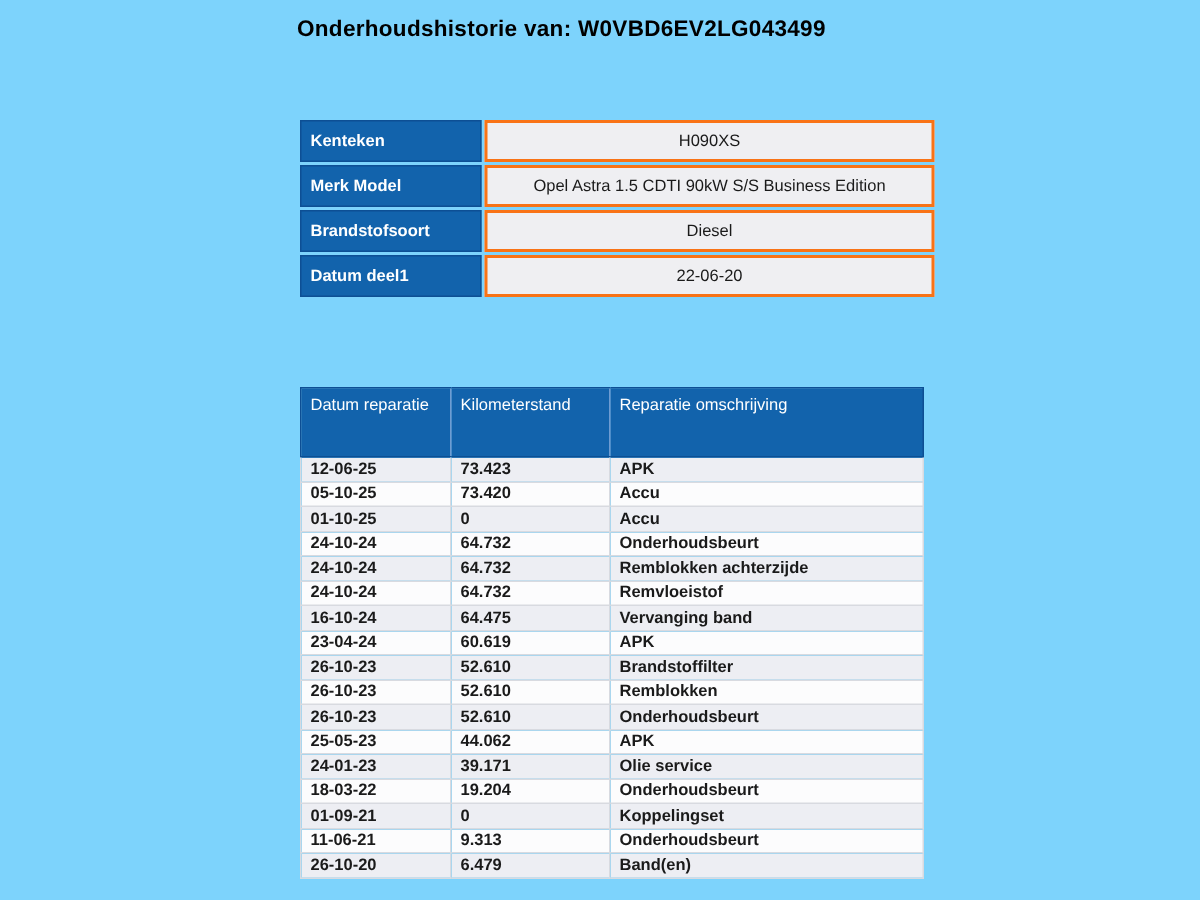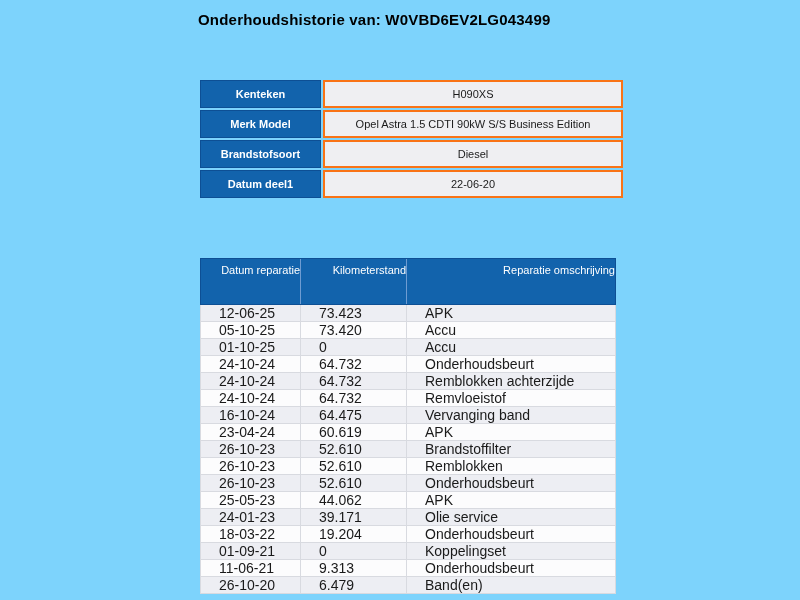--- a/index.html
+++ b/index.html
@@ -52,21 +52,20 @@
     padding: 0 6px;
     overflow: hidden;
     white-space: nowrap;
   }
   .info-table td.info-label {
     width: 107px;
     background: var(--header-blue);
     border: 1px solid var(--header-border);
     color: #ffffff;
     font-weight: bold;
-    text-align: center;
   }
   .info-table td.info-value {
     width: 284px;
     background: var(--value-gray);
     border: 2px solid #f97316;
     color: var(--text-dark);
     text-align: center;
   }
   
   table.history-table {
@@ -75,43 +74,44 @@
     top: 258px;
     border-collapse: collapse;
     table-layout: fixed;
     width: 415px;
   }
   .history-table th {
     background: var(--header-blue);
     color: #ffffff;
     font-weight: normal;
     font-size: 11px;
-    text-align: right;
+    text-align: left;
     vertical-align: top;
     height: 40px;
     padding: 5px 0 0 6px;
     border-top: 1px solid var(--header-border);
     border-bottom: 1px solid var(--header-border);
     border-left: 1px solid var(--header-sep);
     white-space: nowrap;
   }
   .history-table th:first-child { border-left: 1px solid var(--header-border); }
   .history-table th:last-child  { border-right: 1px solid var(--header-border); }
   .history-table col.c1 { width: 100px; }
   .history-table col.c2 { width: 106px; }
   .history-table col.c3 { width: 209px; }
   .history-table td {
-    font-size: 14px;
+    font-size: 11px;
     color: var(--text-dark);
     height: 15.5px;
-    padding: 0 0 0 18px;
+    padding: 0 0 0 6px;
     border: 1px solid var(--row-border);
     vertical-align: middle;
     white-space: nowrap;
     overflow: hidden;
+    font-weight: bold;
   }
   .history-table tbody tr:nth-child(odd)  td { background: var(--row-gray); }
   .history-table tbody tr:nth-child(even) td { background: var(--row-white); }
 </style>
 </head>
 <body>
 
 <div class="page">
 
   <h1 class="title">Onderhoudshistorie van: W0VBD6EV2LG043499</h1>

